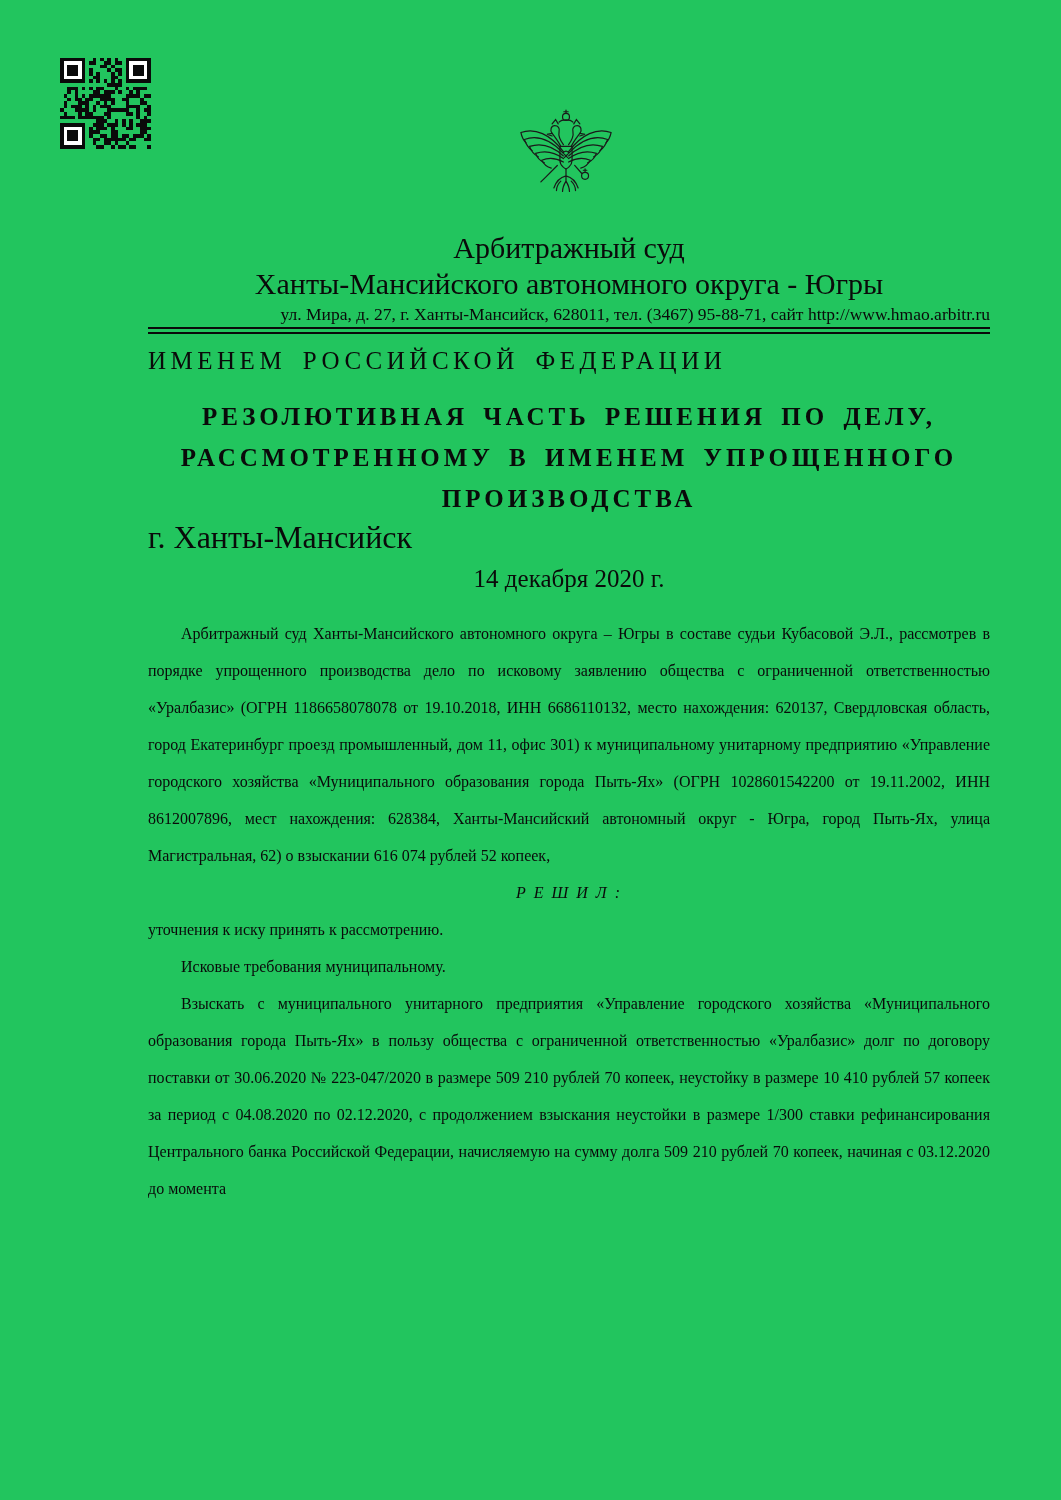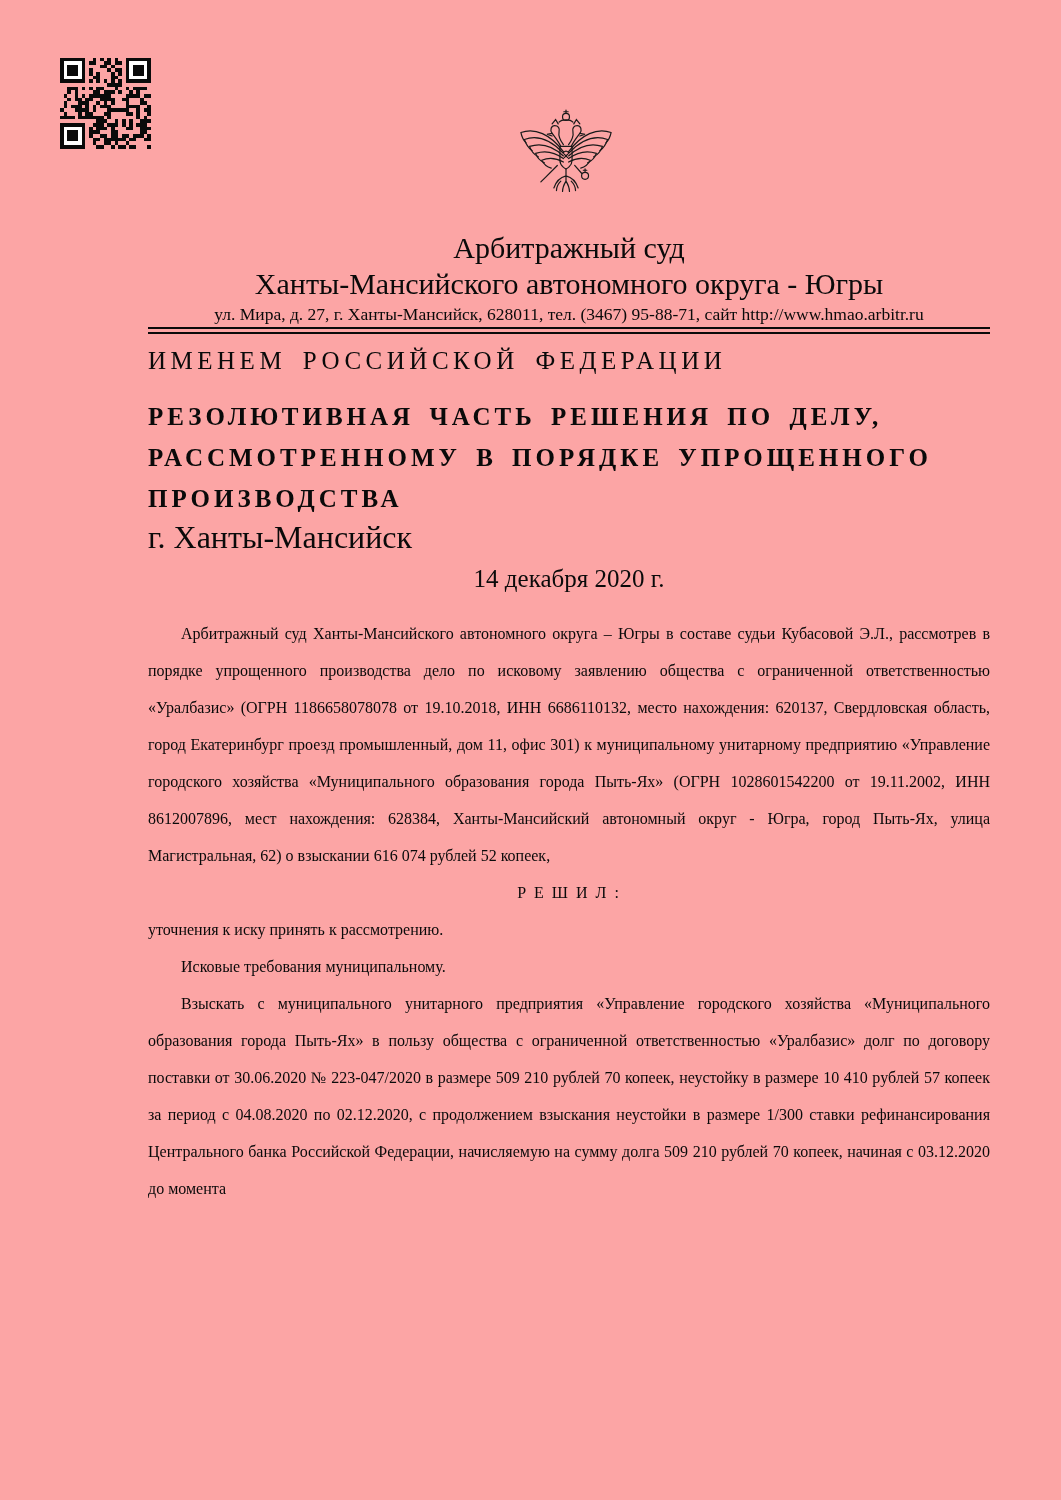--- a/index.html
+++ b/index.html
@@ -1,57 +1,57 @@
 <!DOCTYPE html>
 <html><head>
 <meta charset="utf-8">
 <style>
   html,body { margin:0; padding:0; background:#ffffff; }
   .page {
     position:relative;
     width:1061px; height:1500px;
-    background:#fca5a5;
+    background:#22c55e;
     font-family:"Liberation Serif","DejaVu Serif",serif;
     color:#0a0a0a;
     overflow:hidden;
   }
   .qr {
     position:absolute; left:60px; top:57px;
     width:91px; height:92px;
   }
   .emblem {
     position:absolute; left:514px; top:102px;
     width:104px; height:120px;
   }
   .content {
     position:absolute; left:148px; top:230px; width:842px;
   }
   .court-line { text-align:center; font-size:30px; line-height:36px; }
-  .addr { text-align:center; font-size:17.5px; line-height:21px; margin-top:2px; }
+  .addr { text-align:right; font-size:17.5px; line-height:21px; margin-top:2px; }
   .rule {
     margin-top:2px; height:3px;
     border-top:2px solid #0a0a0a; border-bottom:2px solid #0a0a0a;
   }
   .in-name {
     font-size:25px; line-height:34px;
     letter-spacing:4.5px; margin-top:10px; word-spacing:6px;
   }
   .doc-title {
-    text-align:left; font-weight:bold; font-size:25px;
+    text-align:center; font-weight:bold; font-size:25px;
     line-height:41px; letter-spacing:4px; word-spacing:5px; margin-top:18px;
   }
   .place { font-size:32px; line-height:36px; margin-top:0; }
   .date-row {
     display:flex; justify-content:center;
     font-size:25px; line-height:36px; margin-top:6px;
   }
   .body-text { margin-top:18px; font-size:16px; }
   .body-text p { margin:0; line-height:37px; text-align:justify; }
   .body-text p.indent { text-indent:33px; }
-  .resolved { text-align:center !important; letter-spacing:2px; }
+  .resolved { text-align:center !important; letter-spacing:2px;font-style:italic; }
 </style>
 </head>
 <body>
 
 <div class="page">
 
   <svg class="qr" viewBox="0 0 25 25" fill="#0a0a0a" shape-rendering="crispEdges" xmlns="http://www.w3.org/2000/svg">
       <rect x="9" y="0" width="1" height="1"></rect>
       <rect x="11" y="0" width="1" height="1"></rect>
       <rect x="13" y="0" width="1" height="1"></rect>
@@ -314,21 +314,21 @@
     <div class="court-line">Арбитражный суд</div>
     <div class="court-line">Ханты-Мансийского автономного округа - Югры</div>
     <div class="addr">ул. Мира, д. 27, г. Ханты-Мансийск, 628011, тел. (3467) 95-88-71, сайт http://www.hmao.arbitr.ru</div>
 
     <div class="rule"></div>
 
     <div class="in-name">ИМЕНЕМ РОССИЙСКОЙ ФЕДЕРАЦИИ</div>
 
     <div class="doc-title">
       <div>РЕЗОЛЮТИВНАЯ ЧАСТЬ РЕШЕНИЯ ПО ДЕЛУ,</div>
-      <div>РАССМОТРЕННОМУ В ПОРЯДКЕ УПРОЩЕННОГО</div>
+      <div>РАССМОТРЕННОМУ В ИМЕНЕМ УПРОЩЕННОГО</div>
       <div>ПРОИЗВОДСТВА</div>
     </div>
 
     <div class="place">г. Ханты-Мансийск</div>
 
     <div class="date-row">
       <span>14 декабря 2020 г.</span>
     </div>
 
     <div class="body-text">

